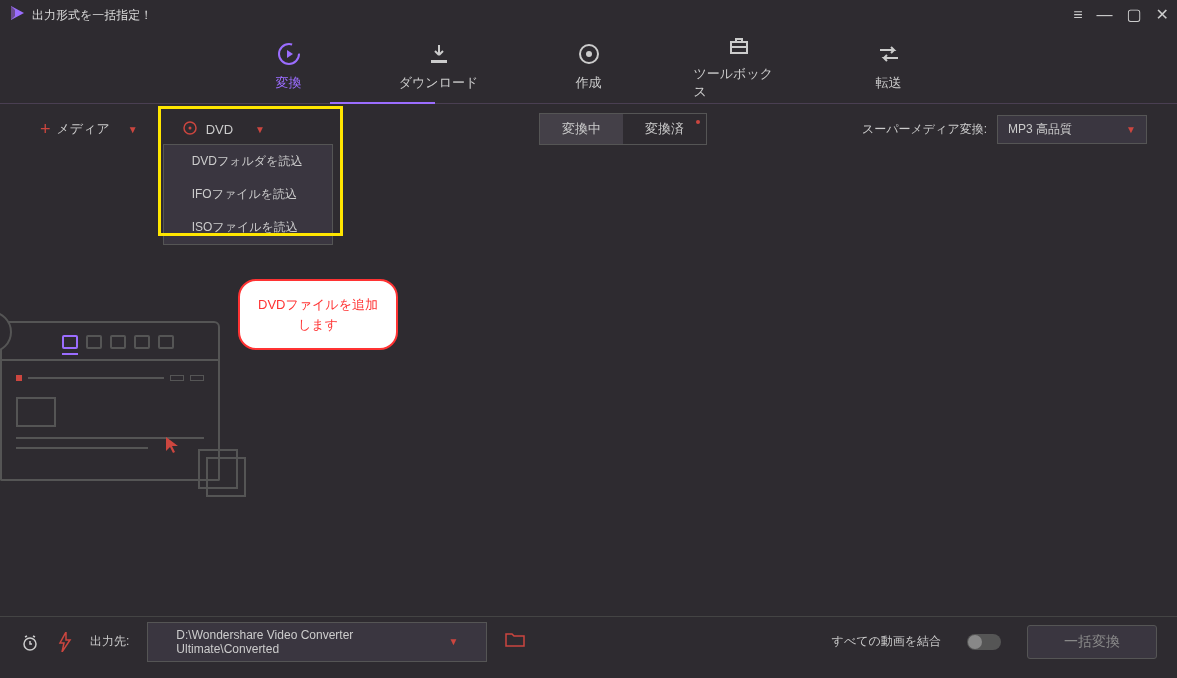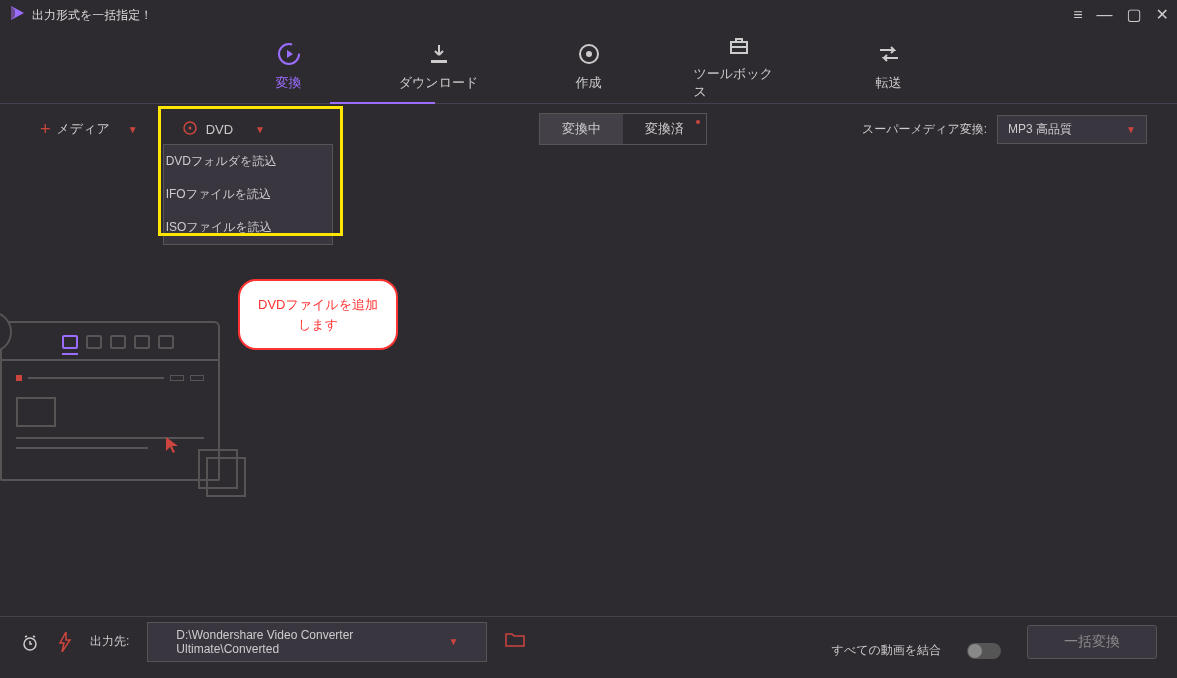--- a/index.html
+++ b/index.html
@@ -22,21 +22,21 @@
 
 .toolbar { height: 50px; display: flex; align-items: center; padding: 0 30px; gap: 20px; }
 .media-btn { display: flex; align-items: center; gap: 6px; font-size: 13px; color: #ccc; cursor: pointer; padding: 5px 10px; }
 .plus-red { color: #cc463f; font-size: 18px; }
 .caret { color: #cc463f; font-size: 10px; }
 
 .dvd-container { position: relative; }
 .dvd-btn { display: flex; align-items: center; gap: 8px; font-size: 13px; color: #ccc; cursor: pointer; padding: 6px 14px; }
 .dvd-highlight { position: absolute; top: -8px; left: -10px; width: 185px; height: 130px; border: 3px solid #ffe600; pointer-events: none; z-index: 5; }
 .dvd-menu { position: absolute; top: 30px; left: -5px; width: 170px; background: #3a3640; border: 1px solid #555; z-index: 4; }
-.dvd-menu-item { padding: 8px 2px; font-size: 12px; color: #ccc; cursor: pointer; }
+.dvd-menu-item { padding: 8px 28px; font-size: 12px; color: #ccc; cursor: pointer; }
 
 .status-tabs { display: flex; margin-left: 240px; border: 1px solid #555; }
 .status-tab { padding: 6px 22px; font-size: 13px; cursor: pointer; color: #ccc; position: relative; }
 .status-tab.active { background: #444048; }
 .red-dot { position: absolute; top: 6px; right: 6px; width: 4px; height: 4px; background: #cc463f; border-radius: 50%; }
 
 .output-section { margin-left: auto; display: flex; align-items: center; gap: 10px; font-size: 12px; }
 .output-select { display: flex; align-items: center; justify-content: space-between; width: 150px; background: #3a3640; border: 1px solid #555; padding: 5px 10px; cursor: pointer; font-size: 12px; }
 
 
@@ -85,21 +85,21 @@
 
 .footer {
   position: absolute; bottom: 12px; left: 0; right: 0; height: 50px;
   display: flex; align-items: center; padding: 0 20px; gap: 18px;
   background: #2e2b30; border-top: 1px solid #444;
 }
 .footer-icon { cursor: pointer; display: flex; align-items: center; }
 .output-label { font-size: 12px; color: #ccc; }
 .output-path { display: flex; align-items: center; justify-content: space-between; width: 340px; background: #3a3640; border: 1px solid #555; padding: 5px 28px; font-size: 12px; cursor: pointer; }
 .folder-icon { color: #cc463f; cursor: pointer; }
-.merge-section { margin-left: auto; display: flex; align-items: flex-end; gap: 26px; font-size: 12px; }
+.merge-section { margin-left: auto; display: flex; align-items: center; gap: 26px; font-size: 12px; }
 .toggle { width: 34px; height: 16px; background: #555; border-radius: 10px; position: relative; cursor: pointer; }
 .toggle-knob { width: 14px; height: 14px; background: #888; border-radius: 50%; position: absolute; top: 1px; left: 1px; }
 .batch-btn { width: 130px; height: 34px; background: #3a3640; border: 1px solid #555; color: #888; font-size: 14px; cursor: pointer; border-radius: 3px; }
 </style>
 </head>
 <body>
 
 <div class="title-bar">
   <div class="title-left">
     <span>

